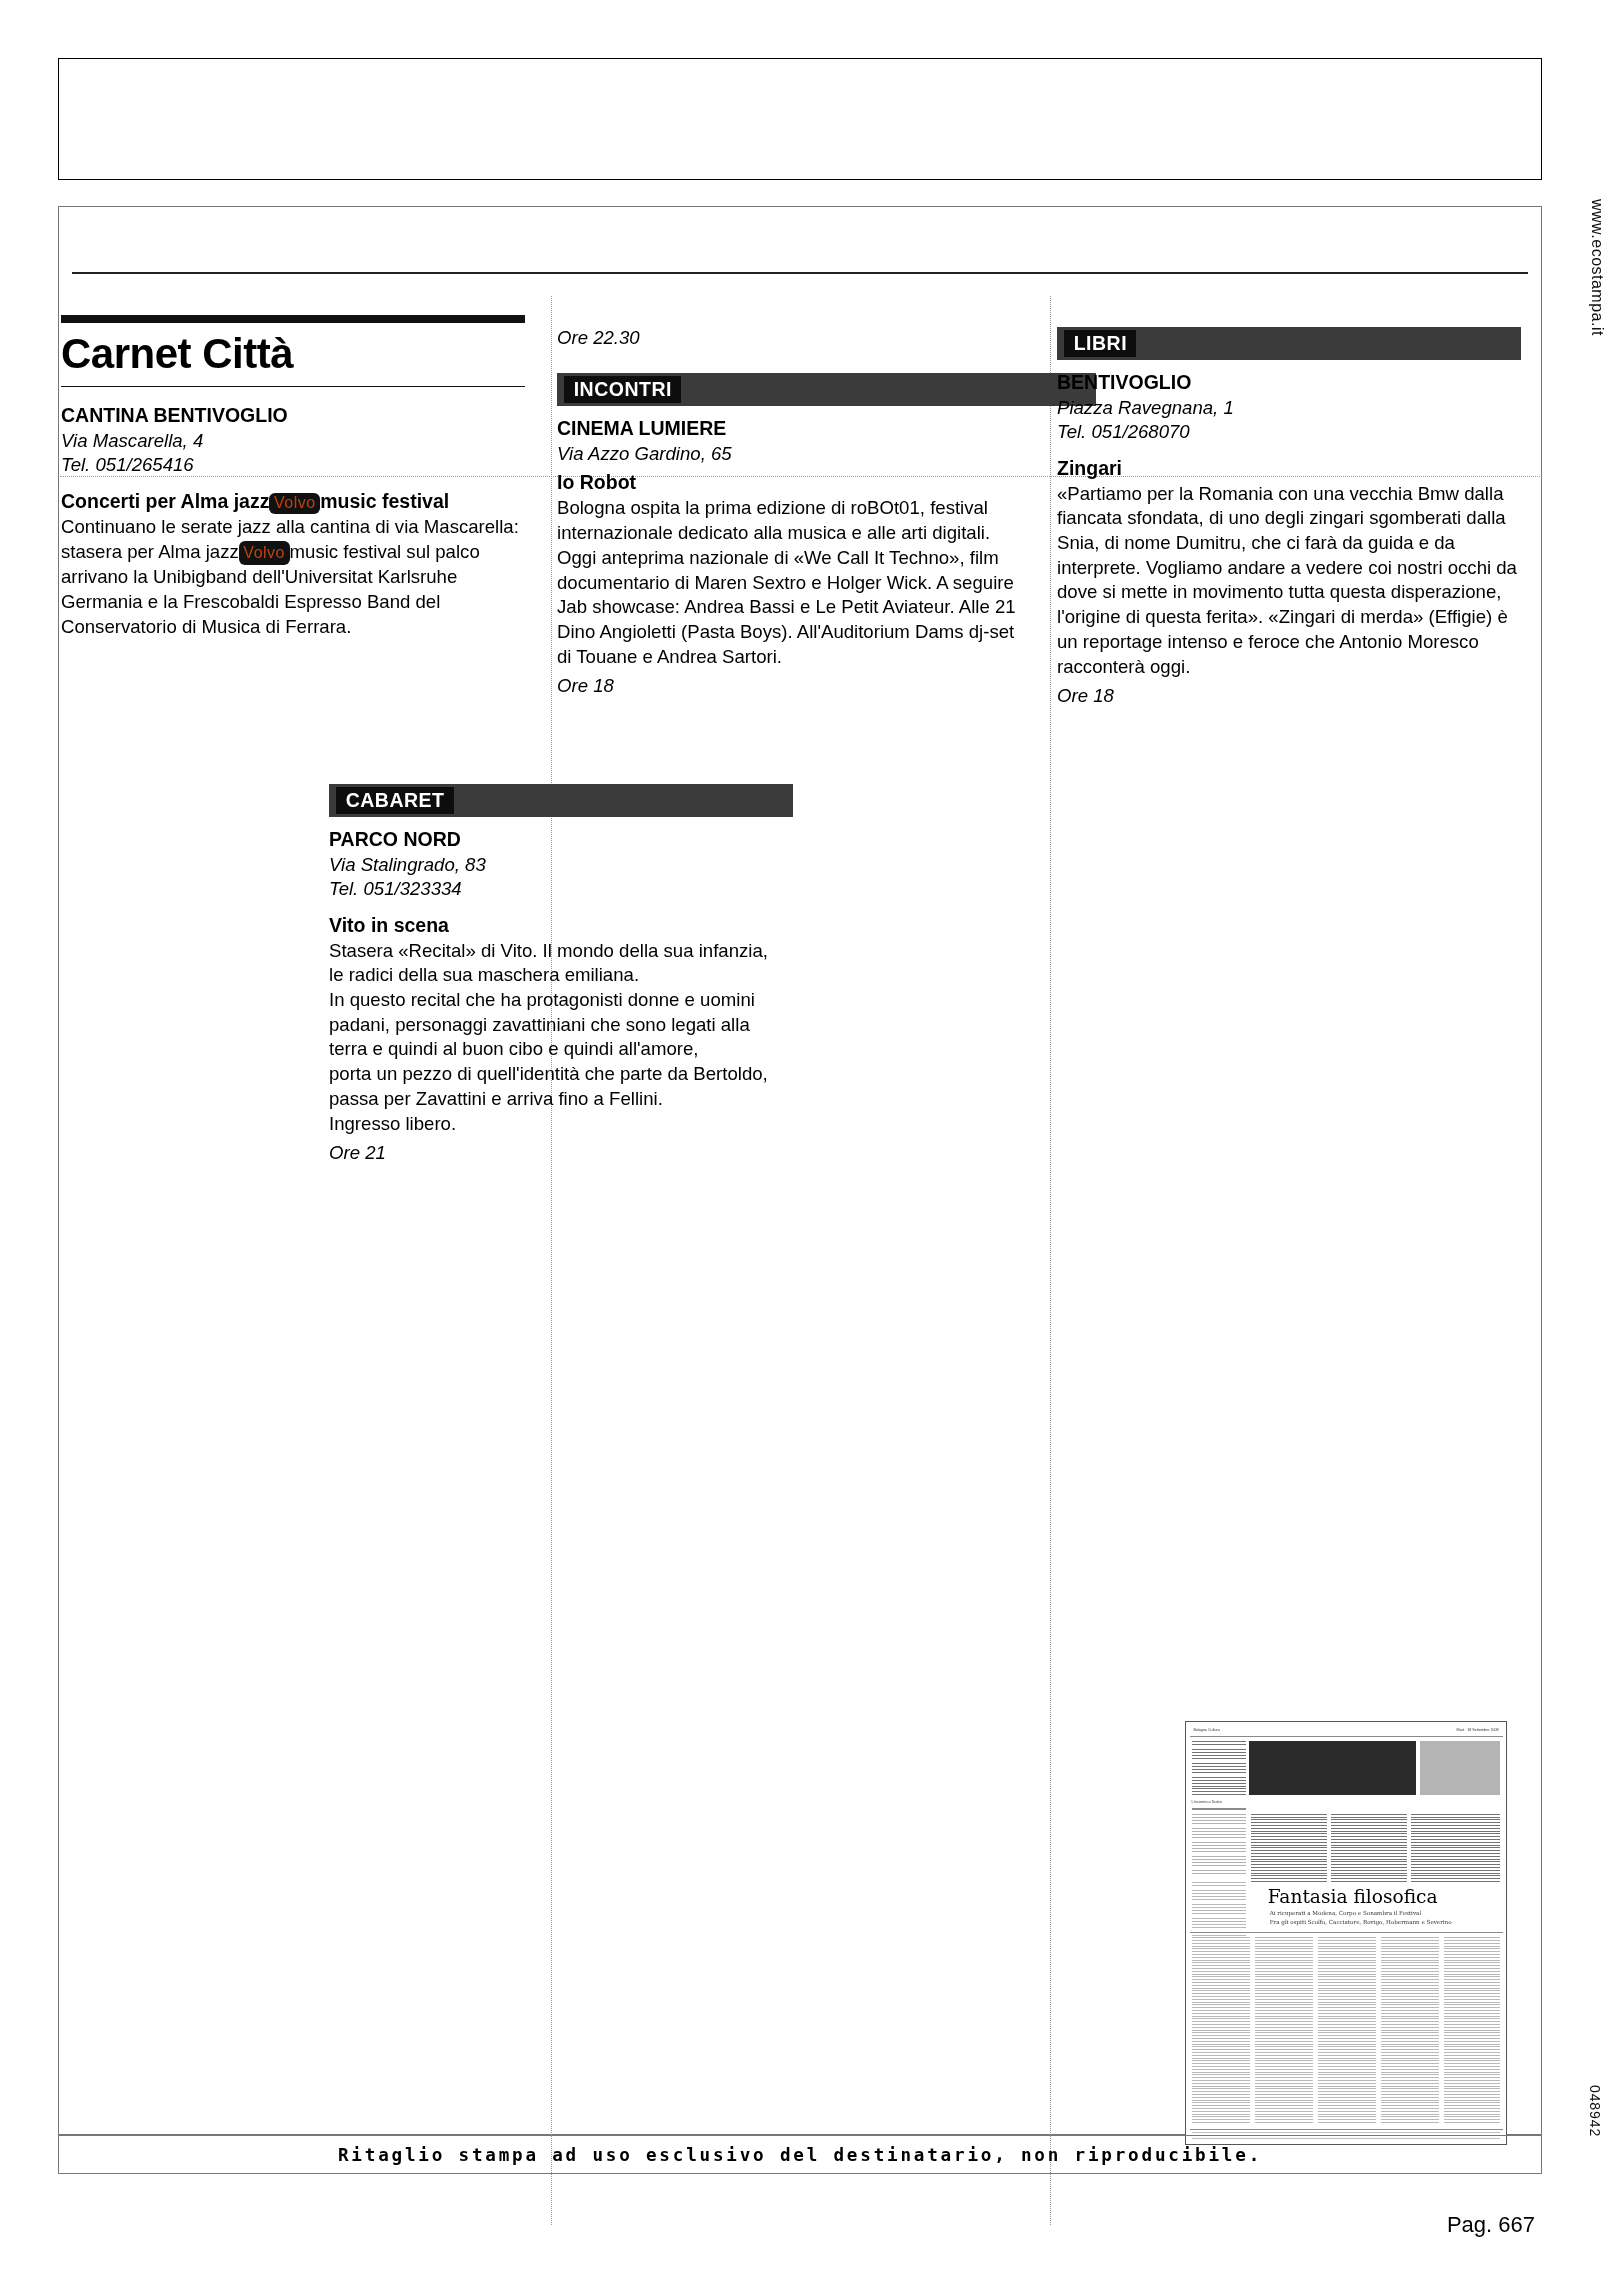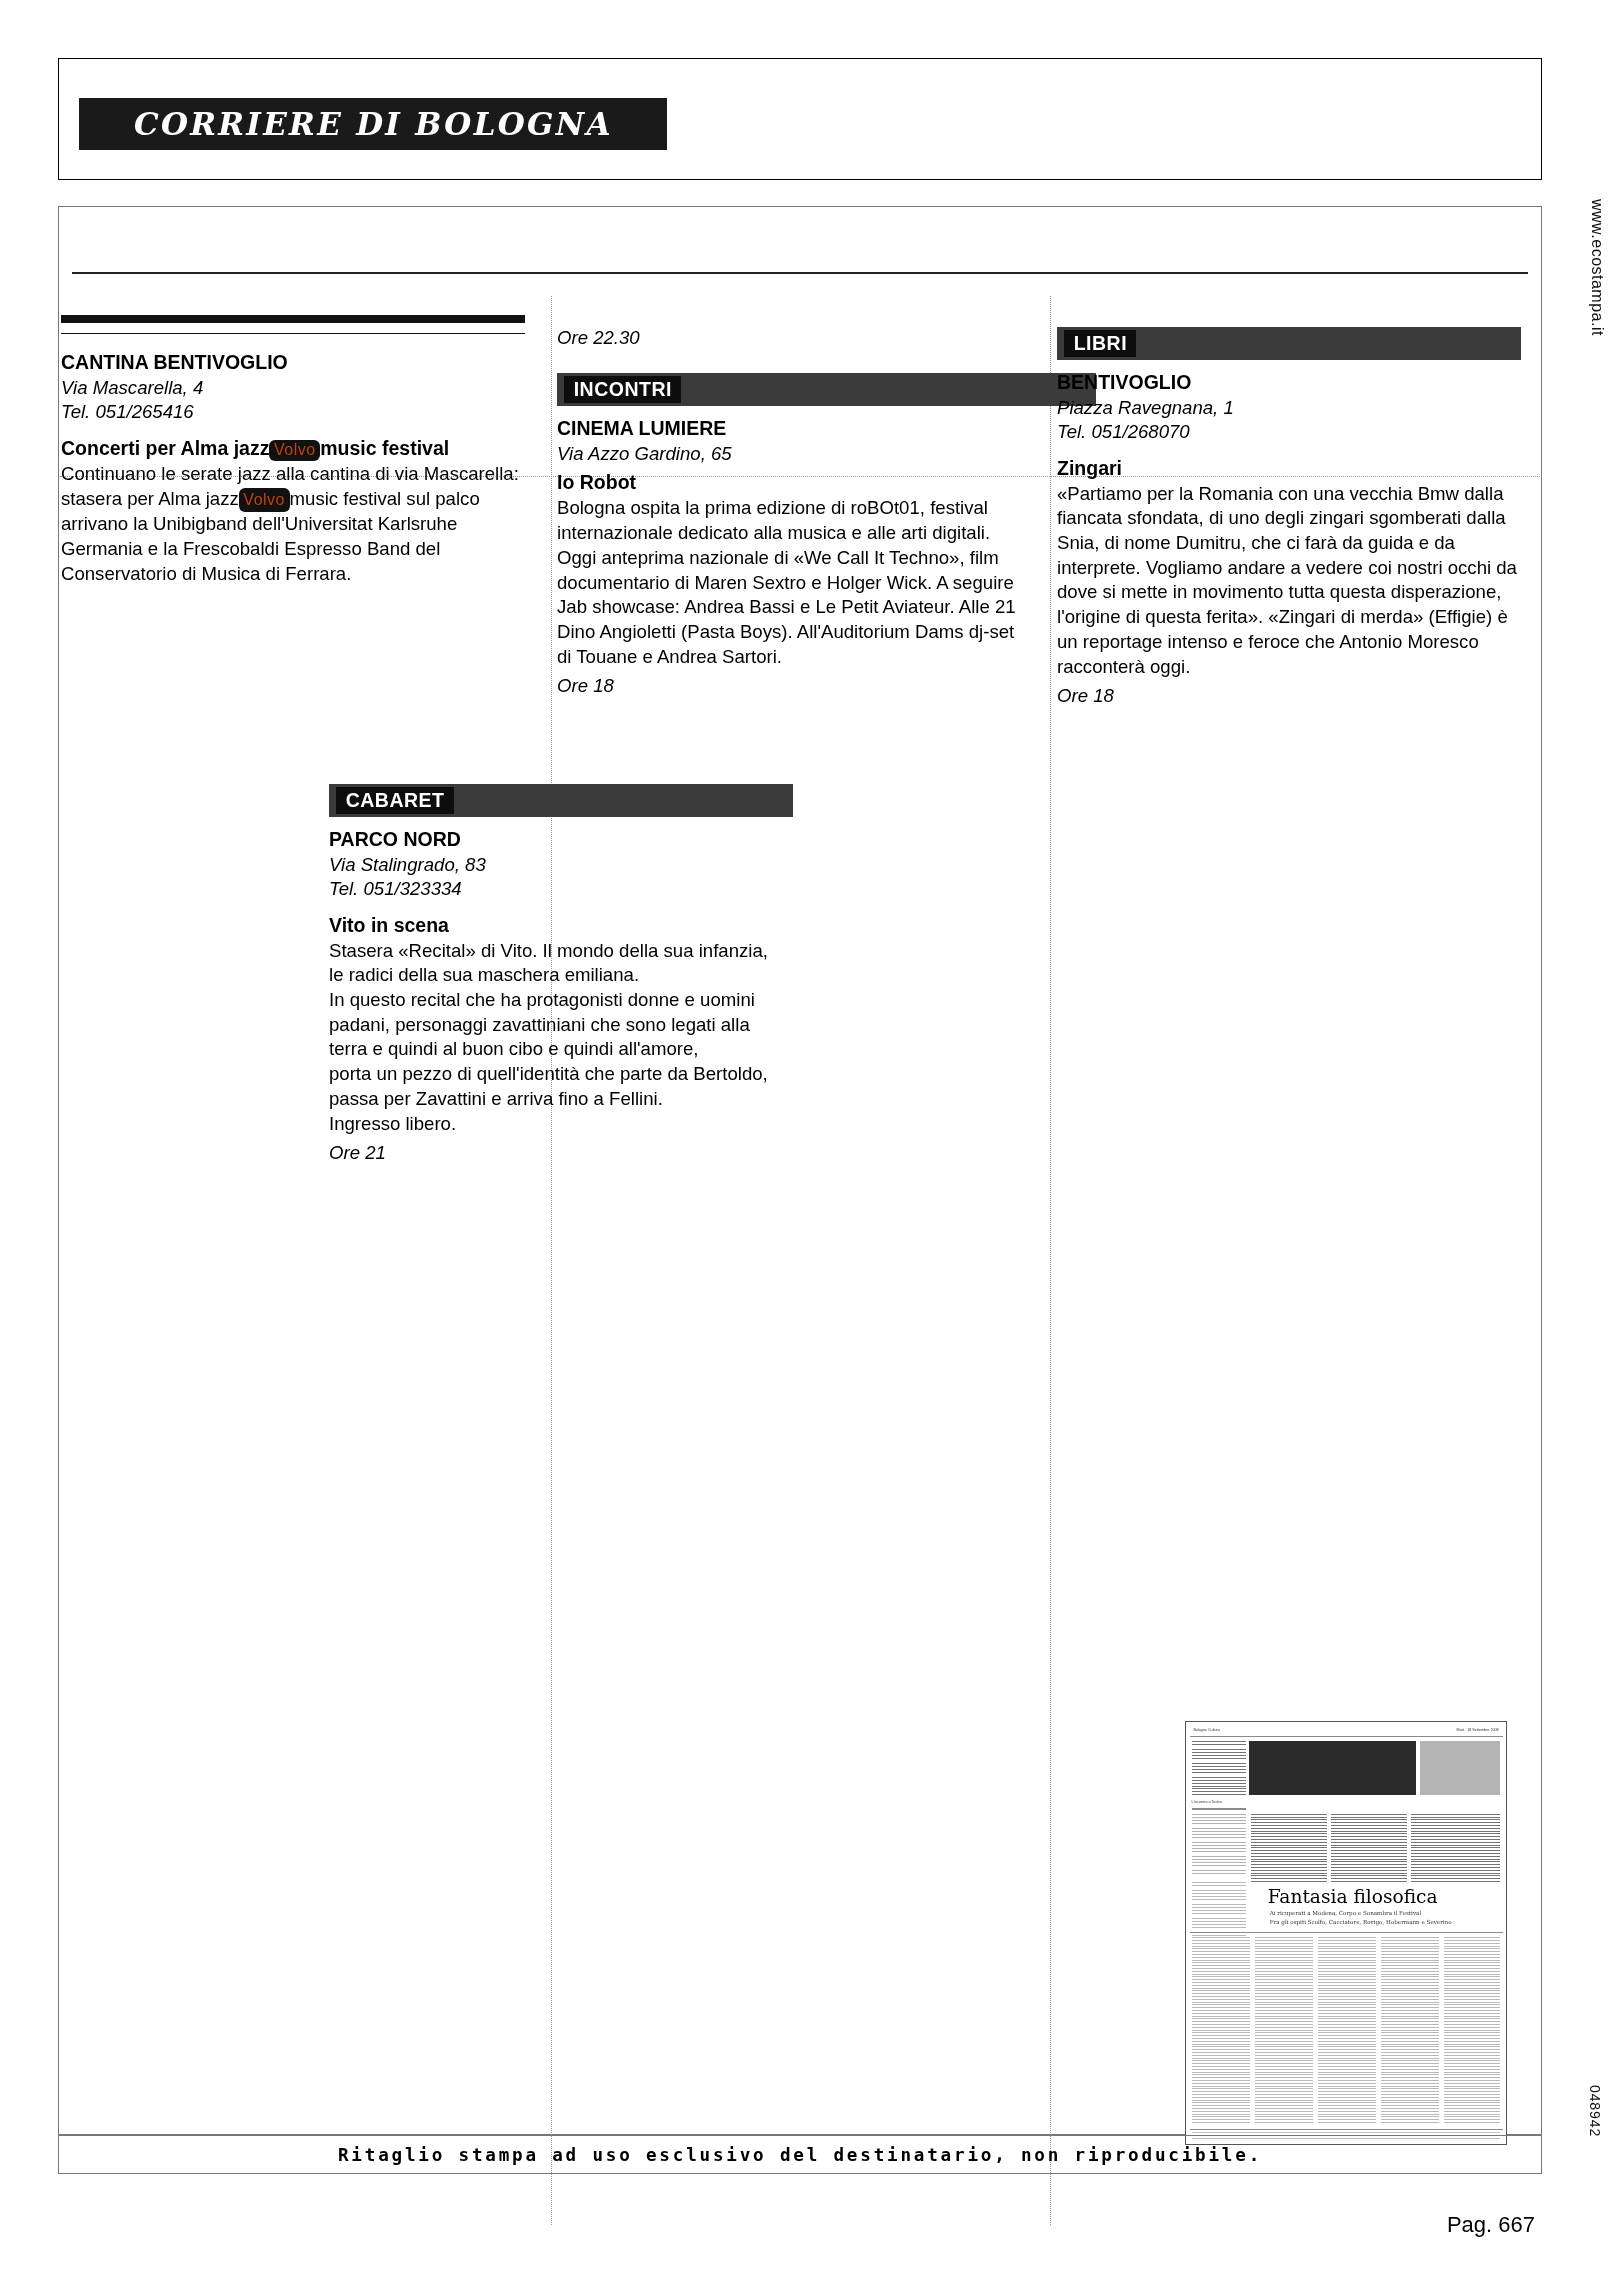--- a/index.html
+++ b/index.html
@@ -296,37 +296,33 @@
     top: 2212px;
     font-size: 22px;
   }
 </style>
 </head>
 <body>
 
 <div class="page">
 
   <div class="header">
-    <div class="masthead-cell">
-      <div class="masthead">
-        <span class="masthead-inner">CORRIERE DI BOLOGNA</span>
-      </div>
-    </div>
   </div>
 
   <div class="body-frame">
     <div class="rule-top"></div>
 
     <div class="vdot" style="left:492px; top:89px; height:1929px;"></div>
     <div class="vdot" style="left:991px; top:89px; height:1929px;"></div>
     <div class="hdot" style="left:0.9px; top:269px; width:1482px;"></div>
   </div>
 
   <div class="col col1">
     <div class="carnet-rule"></div>
+    <div class="carnet-title">Carnet Città</div>
     <div class="carnet-underline"></div>
 
 
     <div class="venue">CANTINA BENTIVOGLIO</div>
     <div class="venue-addr">Via Mascarella, 4</div>
     <div class="venue-tel">Tel. 051/265416</div>
 
     <div class="event-title">
       <span>Concerti per Alma jazz</span><span class="logo-volvo">Volvo</span><span>music festival</span>
     </div>

